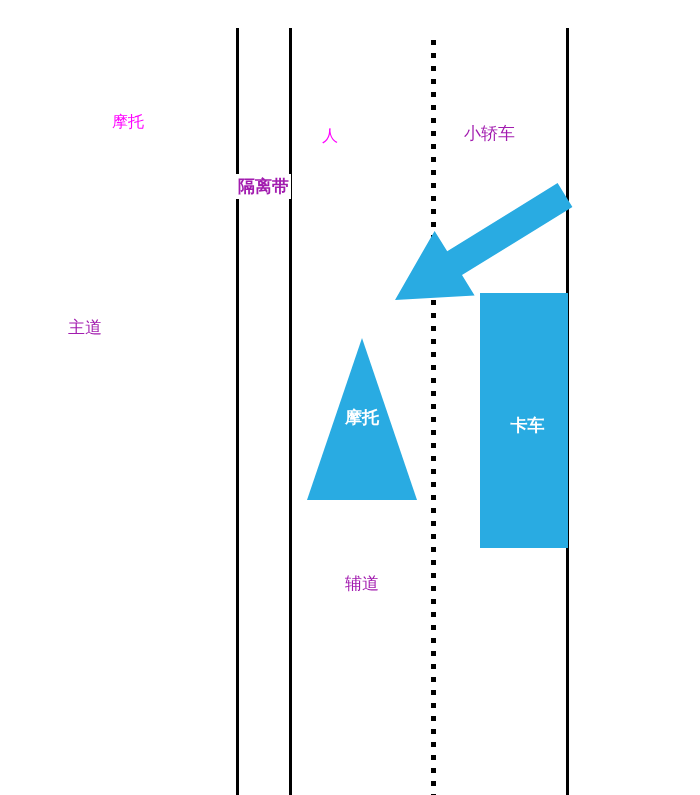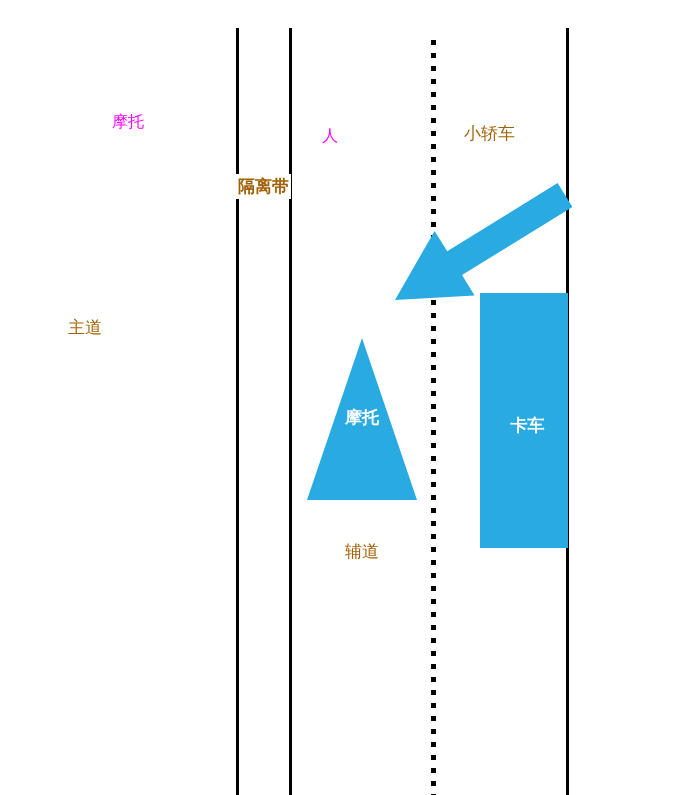--- a/index.html
+++ b/index.html
@@ -26,31 +26,31 @@
   .dotted-line{
     position:absolute;
     left:430px;top:36px;
     width:7px;height:759px;
     background-image:radial-gradient(circle 3px at center,#000 98%,transparent 100%);
     background-size:7px 13px;
     background-repeat:repeat-y;
   }
   .label{
     position:absolute;
-    color:#a16207;
+    color:#a21caf;
     font-size:17px;
     white-space:nowrap;
   }
   .label-magenta{color:var(--magenta);font-size:16px;}
   .label-moto-top{left:112px;top:112px;}
   .label-person{left:322px;top:126px;}
   .label-car{left:464px;top:122px;}
   .label-divider{left:236px;top:174px;background:#ffffff;padding:1px 2px;font-weight:bold;}
   .label-main-road{left:68px;top:316px;}
-  .label-service-road{left:345px;top:540px;}
+  .label-service-road{left:345px;top:572px;}
   .shapes-svg{
     position:absolute;
     left:0;top:0;width:700px;height:795px;
   }
   .shape-fill{fill:var(--shape-blue);}
   .shape-label{
     position:absolute;
     color:#ffffff;
     font-size:17px;
     font-weight:bold;

